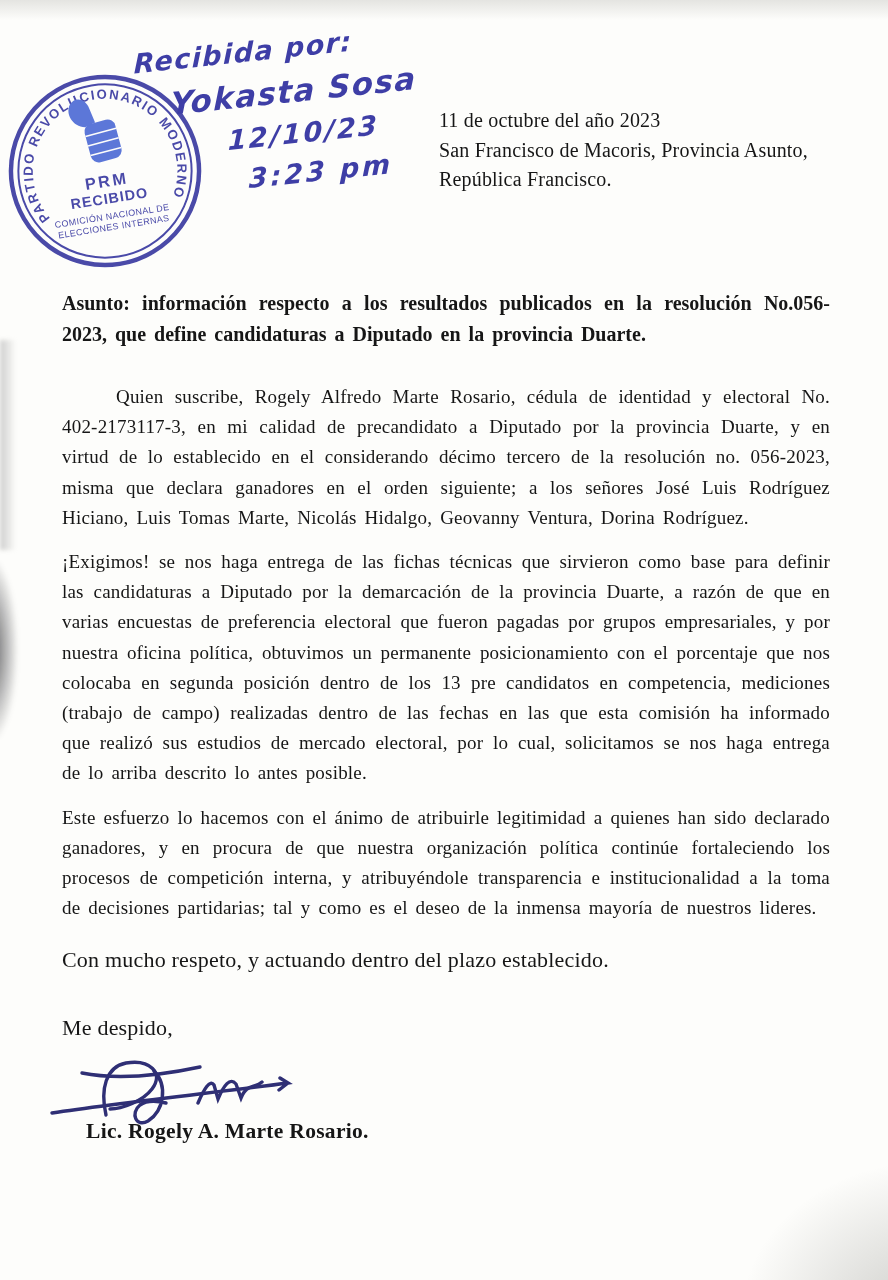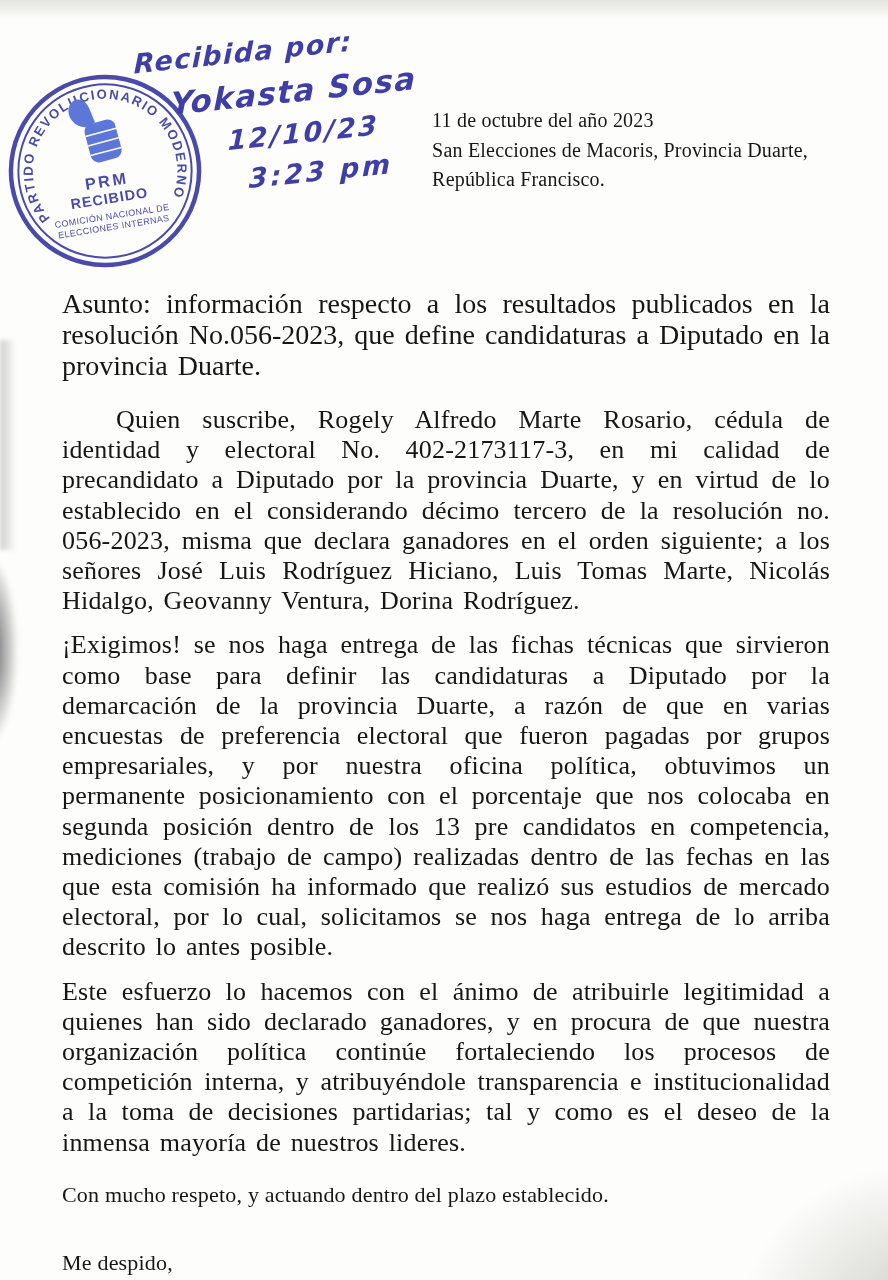--- a/index.html
+++ b/index.html
@@ -35,23 +35,23 @@
 
   
   .date-block { position:absolute; top:106px; right:80px; z-index:1;
     text-align:left; font-size:20px; line-height:29.5px; letter-spacing:.2px; }
   .date-l3 { padding-right:64px; }
 
   
   .letter-body { position:absolute; left:62px; top:288px; width:768px; z-index:1; }
   .addressee { font-weight:bold; font-size:21.5px; margin:0 0 20px 0; letter-spacing:.2px; }
   .addressee-label { display:inline-block; margin-right:16px; }
-  .subject { font-weight:normal; font-size:28px; line-height:31px; text-align:justify;
-    word-spacing:3px; margin:0 0 24px 0; }
-  .para { font-size:26px; line-height:30.2px; text-align:justify;
+  .subject { font-weight:bold; font-size:20px; line-height:31px; text-align:justify;
+    word-spacing:3px; margin:0 0 32px 0; }
+  .para { font-size:19px; line-height:30.2px; text-align:justify;
     word-spacing:3px; letter-spacing:.2px; margin:0 0 14px 0; }
   .para-indent { text-indent:54px; }
   .closing-line { font-size:22px; margin:24px 0 0 0; letter-spacing:.2px; }
   .me-despido { margin-top:42px; }
 
   
   .signature-block { position:relative; margin-top:10px; height:96px; }
   .signature-svg { position:absolute; left:-14px; top:0; }
   .signer-name { position:absolute; left:24px; top:68px; font-weight:bold;
     font-size:21.5px; letter-spacing:.3px; }
@@ -99,27 +99,39 @@
 
   <div class="hand-note">
     <div class="hand-line1">Recibida por:</div>
     <div class="hand-line2">Yokasta Sosa</div>
     <div class="hand-line3">12/10/23</div>
     <div class="hand-line4">3:23 pm</div>
   </div>
 
   <div class="date-block">
     <div>11 de octubre del año 2023</div>
-    <div>San Elecciones de Macoris, Provincia Duarte,</div>
+    <div>San Francisco de Macoris, Provincia Asunto,</div>
     <div class="date-l3">República Francisco.</div>
   </div>
 
   <div class="letter-body">
     <div class="subject">Asunto: información respecto a los resultados publicados en la resolución No.056-2023, que define candidaturas a Diputado en la provincia Duarte.</div>
     <p class="para para-indent">Quien suscribe, Rogely Alfredo Marte Rosario, cédula de identidad y electoral No. 402-2173117-3, en mi calidad de precandidato a Diputado por la provincia Duarte, y en virtud de lo establecido en el considerando décimo tercero de la resolución no. 056-2023, misma que declara ganadores en el orden siguiente; a los señores José Luis Rodríguez Hiciano, Luis Tomas Marte, Nicolás Hidalgo, Geovanny Ventura, Dorina Rodríguez.</p>
     <p class="para">¡Exigimos!  se nos haga entrega de las fichas técnicas que sirvieron como base para definir las candidaturas a Diputado por la demarcación de la provincia Duarte, a razón de que en varias encuestas de preferencia electoral que fueron pagadas por grupos empresariales, y por nuestra oficina política, obtuvimos un permanente posicionamiento con el porcentaje que nos colocaba en segunda posición dentro de los 13 pre candidatos en competencia, mediciones (trabajo de campo) realizadas dentro de las fechas en las que esta comisión ha informado que realizó sus estudios de mercado electoral, por lo cual, solicitamos se nos haga entrega de lo arriba descrito lo antes posible.</p>
     <p class="para">Este esfuerzo lo hacemos con el ánimo de atribuirle legitimidad a quienes han sido declarado ganadores, y en procura de que nuestra organización política continúe fortaleciendo los procesos de competición interna, y atribuyéndole transparencia e institucionalidad a la toma de decisiones partidarias; tal y como es el deseo de la inmensa mayoría de nuestros lideres.</p>
     <div class="closing-line">Con mucho respeto, y actuando dentro del plazo establecido.</div>
     <div class="closing-line me-despido">Me despido,</div>
 
+    <div class="signature-block">
+      <svg class="signature-svg" width="260" height="86" viewBox="0 0 260 86">
+        <g fill="none" stroke="#24246e" stroke-width="3.4" stroke-linecap="round" opacity="0.95">
+          <path d="M 4,62 C 70,52 180,40 240,32 L 232,27 M 240,32 L 231,39"></path>
+          <path d="M 58,64 C 52,38 58,16 78,12 C 102,8 116,22 104,38 C 95,50 74,58 62,58"></path>
+          <path d="M 34,22 C 74,30 124,22 152,16"></path>
+          <path d="M 106,20 C 120,34 116,60 100,70 C 88,77 82,62 92,54 C 99,49 110,50 118,52"></path>
+          <path d="M 150,52 C 156,38 162,28 166,34 L 170,48 C 176,34 182,26 188,33 L 193,47 C 199,32 206,38 214,31"></path>
+        </g>
+      </svg>
+      <div class="signer-name">Lic. Rogely A. Marte Rosario.</div>
+    </div>
   </div>
 
 </div>
 
 </body></html>

